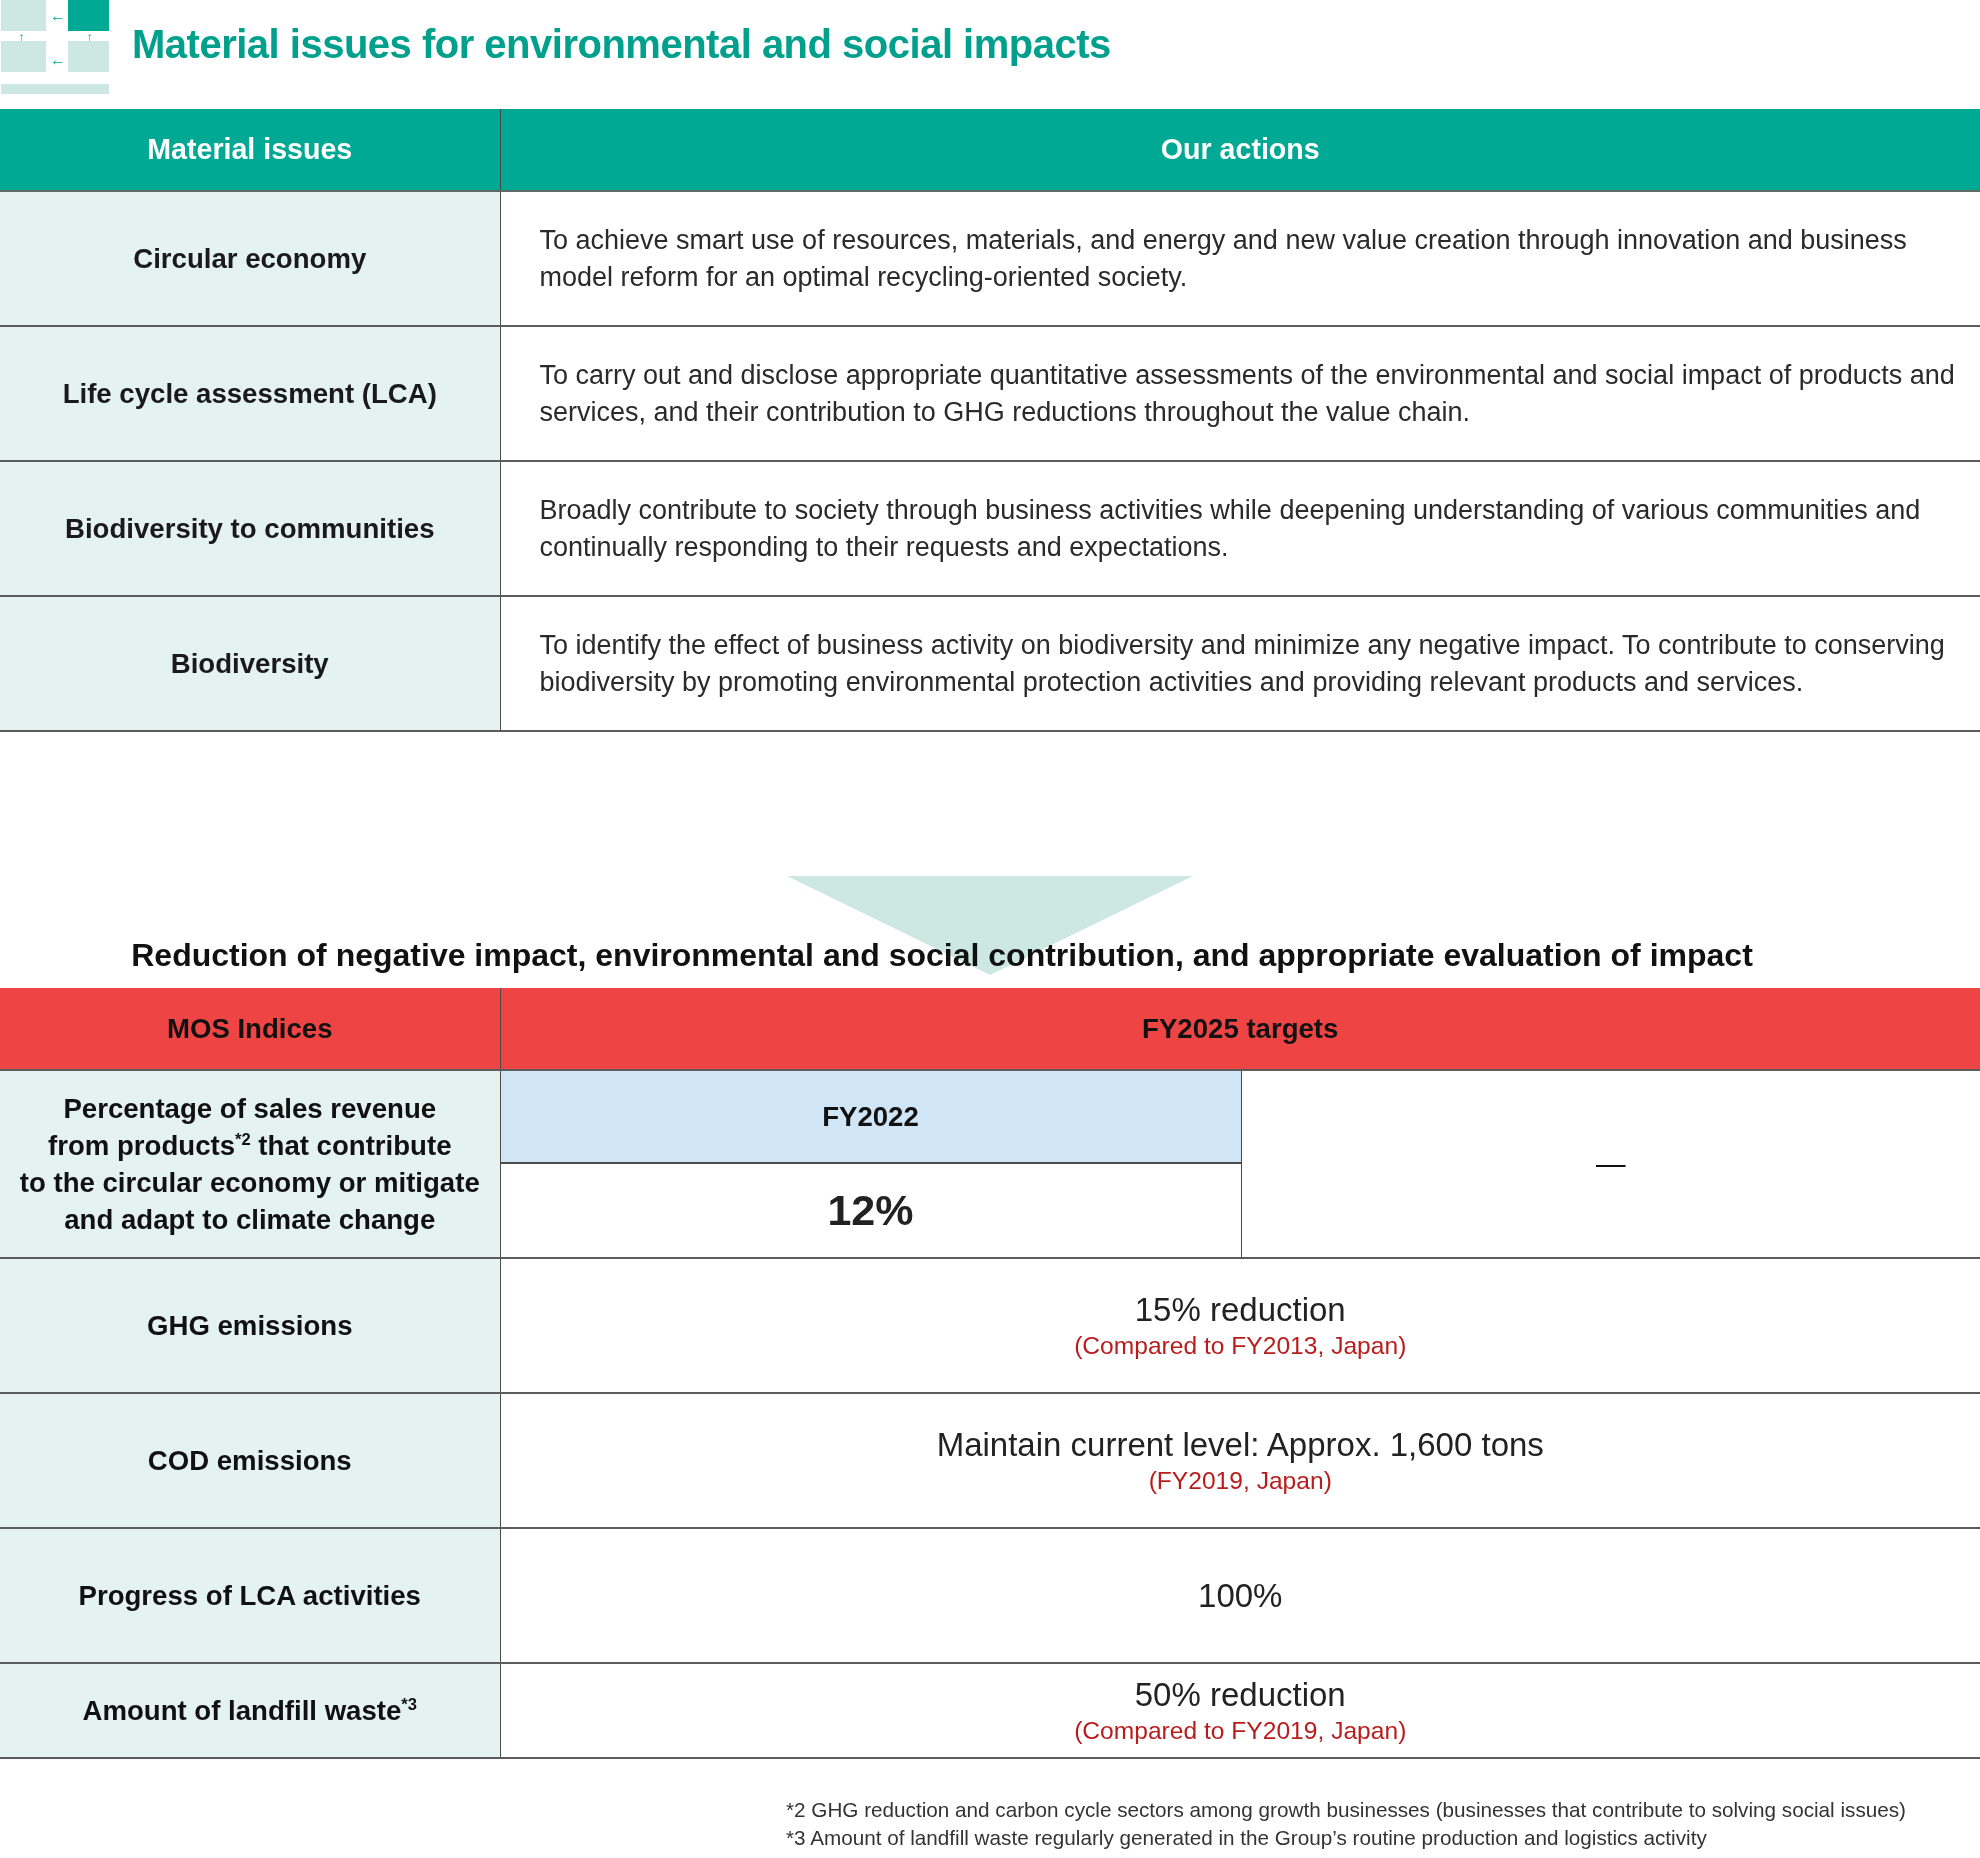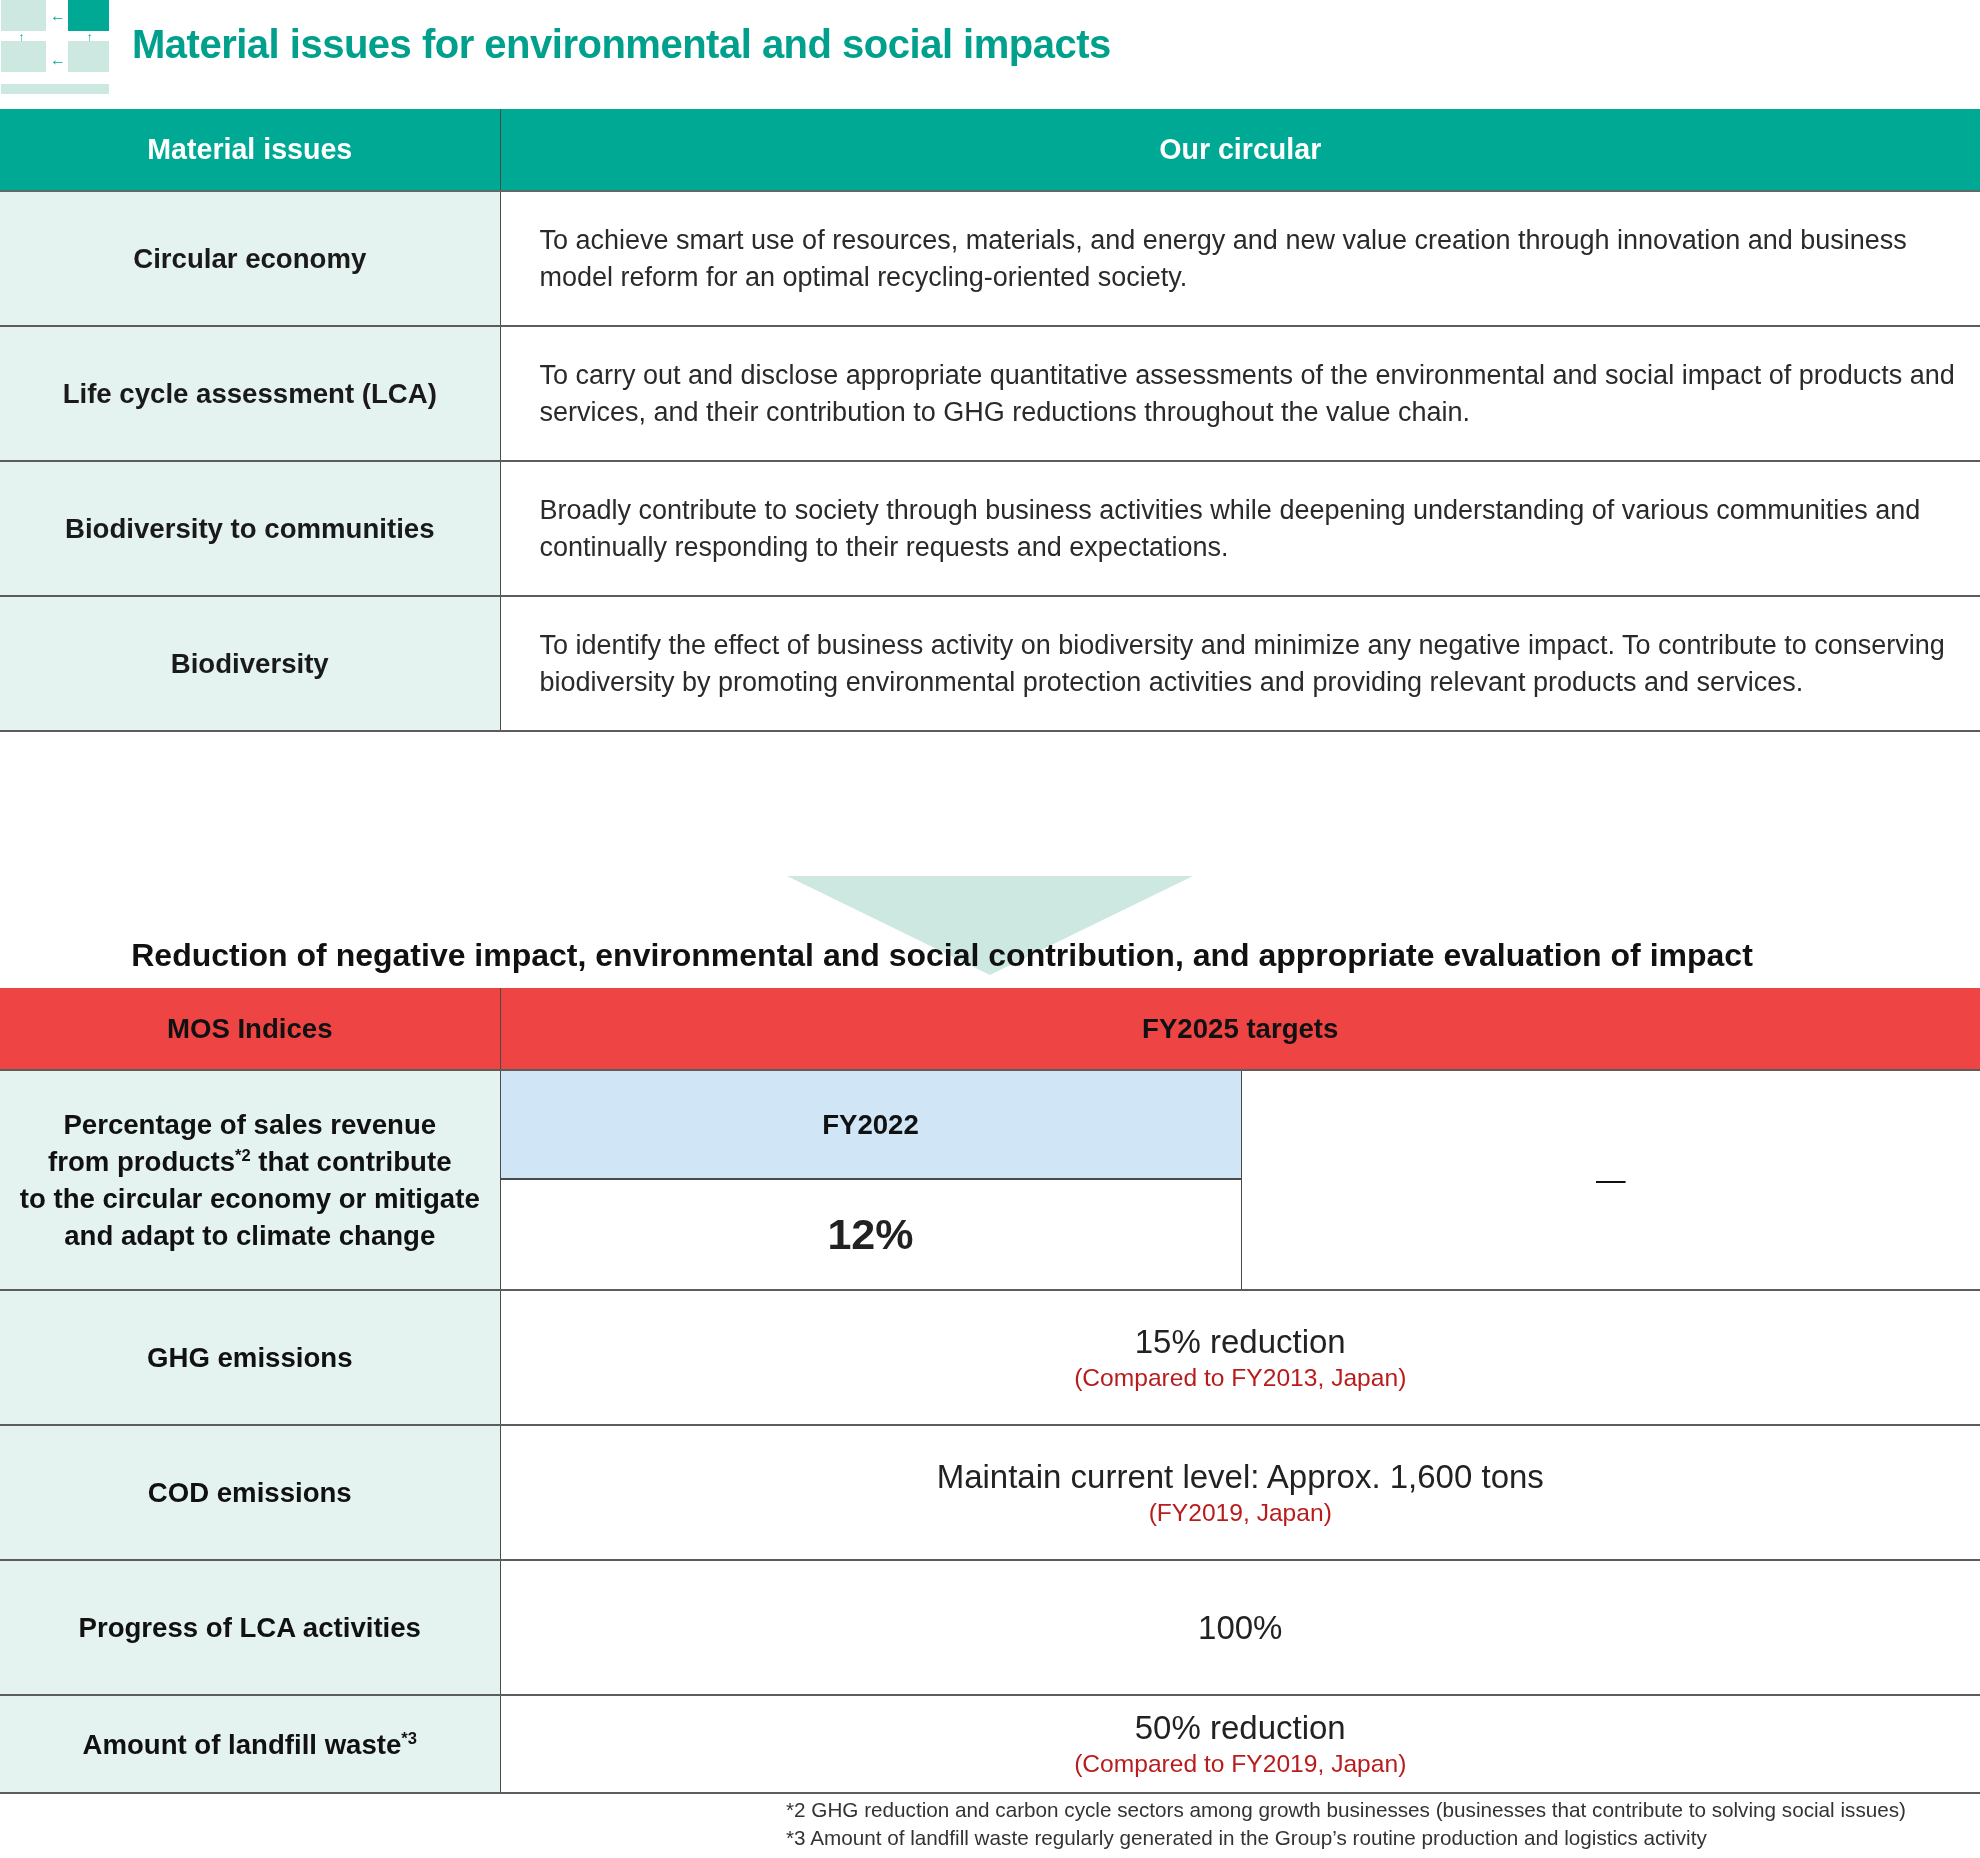--- a/index.html
+++ b/index.html
@@ -31,21 +31,21 @@
               border-left: 203px solid transparent; border-right: 203px solid transparent;
               border-top: 99px solid #cde8e1; }
   .subtitle { position: absolute; left: 0; width: 1884px; top: 904px; text-align: center;
               font-size: 32px; font-weight: bold; color: #111; white-space: nowrap; margin-top: 33px; }
 
   
   .t2 { position: absolute; left: 0; top: 988px; width: 1980px; border-collapse: collapse; table-layout: fixed; }
   .t2 th { background: #ef4444; font-weight: bold; font-size: 27.6px; height: 81px; text-align: center;
            border-bottom: 2px solid #5c5c5c; padding: 0; color: #111; }
   .t2 th.c1 { border-right: 1.5px solid #4a4a4a; }
-  .t2 td { padding: 12px; vertical-align: middle; text-align: center; border-bottom: 2px solid #5c5c5c; }
+  .t2 td { padding: 4px; vertical-align: middle; text-align: center; border-bottom: 2px solid #5c5c5c; }
   .t2 td.idx { background: #e5f3f0; font-weight: bold; font-size: 27.6px; line-height: 37px;
                border-right: 1.5px solid #4a4a4a; color: #111; }
   .t2 td.val { font-size: 33px; color: #222; line-height: 39px; border-radius: 21px; }
   .t2 td.val .sub { display: block; font-size: 24.6px; line-height: 33px; color: #b91c1c; }
   .t2 td.fy-head { background: #d0e6f6; font-weight: bold; font-size: 27.6px; height: 83px;
                    border-bottom: 2px solid #4a4a4a; border-right: 1.5px solid #4a4a4a; color: #111; }
   .t2 td.fy-val { font-size: 43px; height: 85px; border-right: 1.5px solid #4a4a4a; color: #222; font-weight: bold; }
   .t2 td.dash { font-size: 29.6px; color: #111; }
   sup { font-size: 0.6em; vertical-align: 0.6em; line-height: 0; }
 
@@ -69,21 +69,21 @@
 <div class="title">Material issues for environmental and social impacts</div>
 
 <table class="t1">
   <colgroup>
       <col style="width:500px">
       <col>
     </colgroup>
   <thead>
     <tr>
       <th class="c1">Material issues</th>
-      <th>Our circular</th>
+      <th>Our actions</th>
     </tr>
   </thead>
   <tbody>
     <tr>
       <td class="issue">Circular economy</td>
       <td class="action">To achieve smart use of resources, materials, and energy and new value creation through innovation and business model reform for an optimal recycling-oriented society.</td>
     </tr>
     <tr>
       <td class="issue">Life cycle assessment (LCA)</td>
       <td class="action">To carry out and disclose appropriate quantitative assessments of the environmental and social impact of products and services, and their contribution to GHG reductions throughout the value chain.</td>

